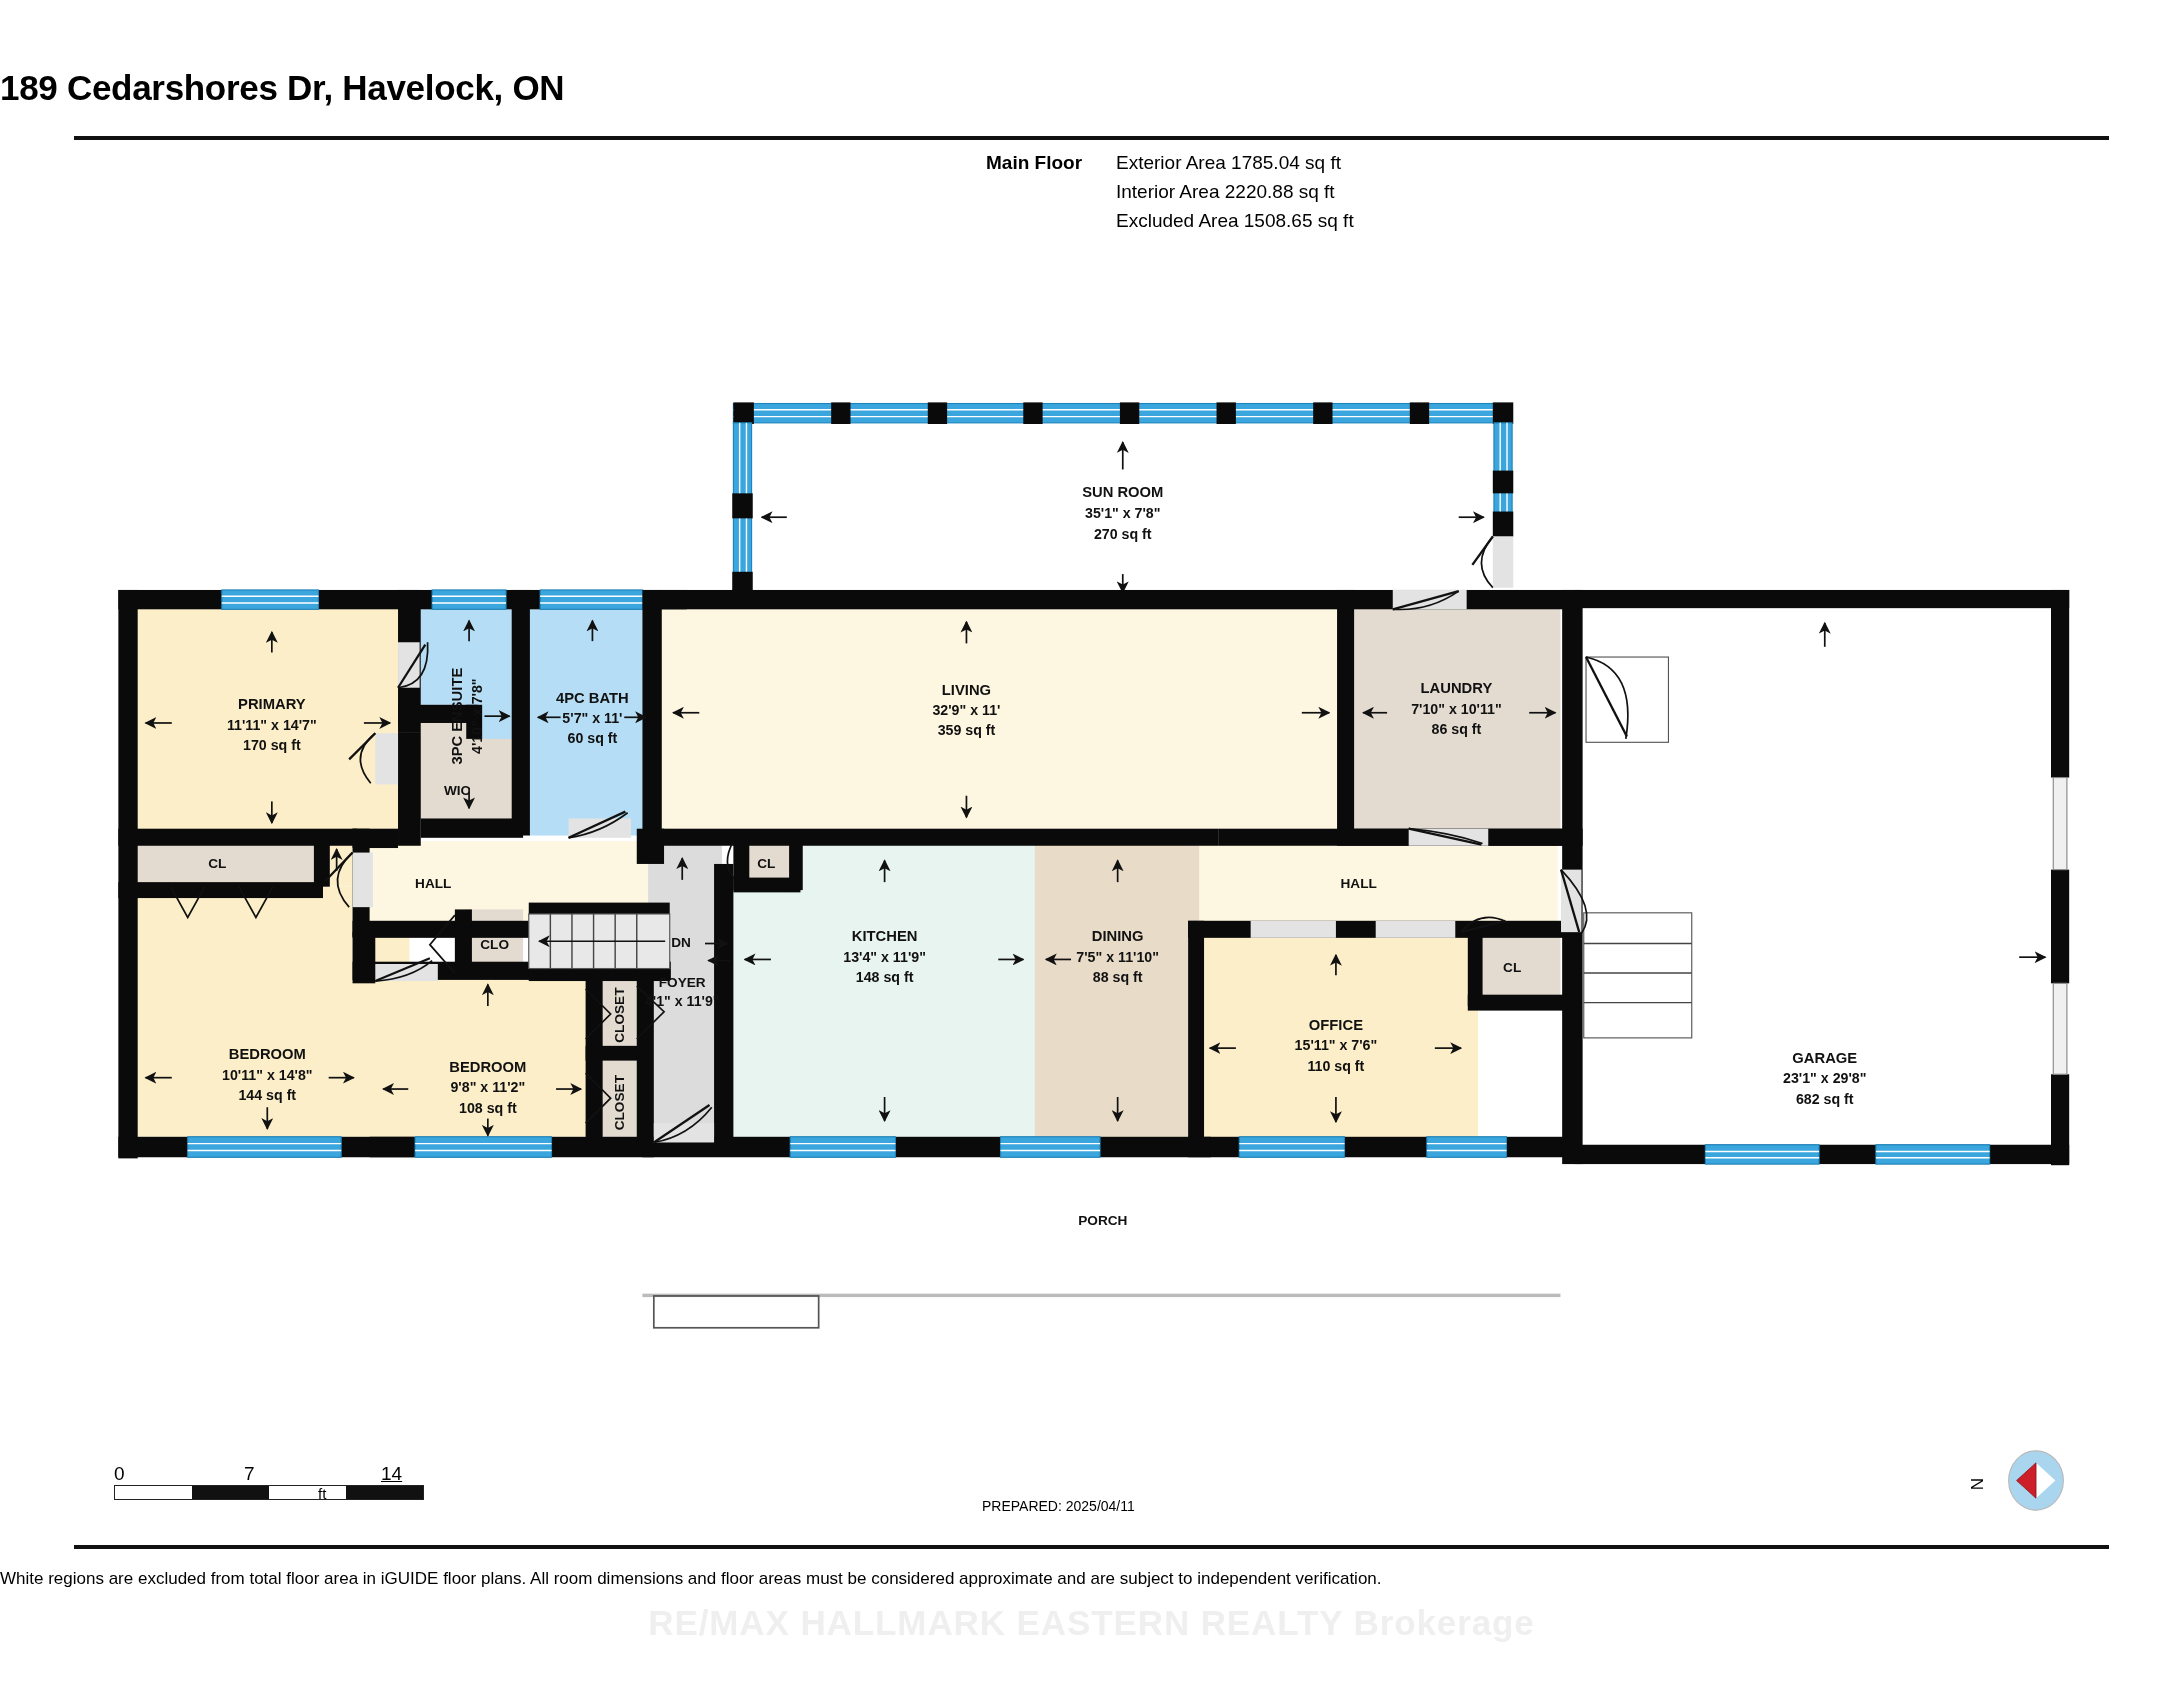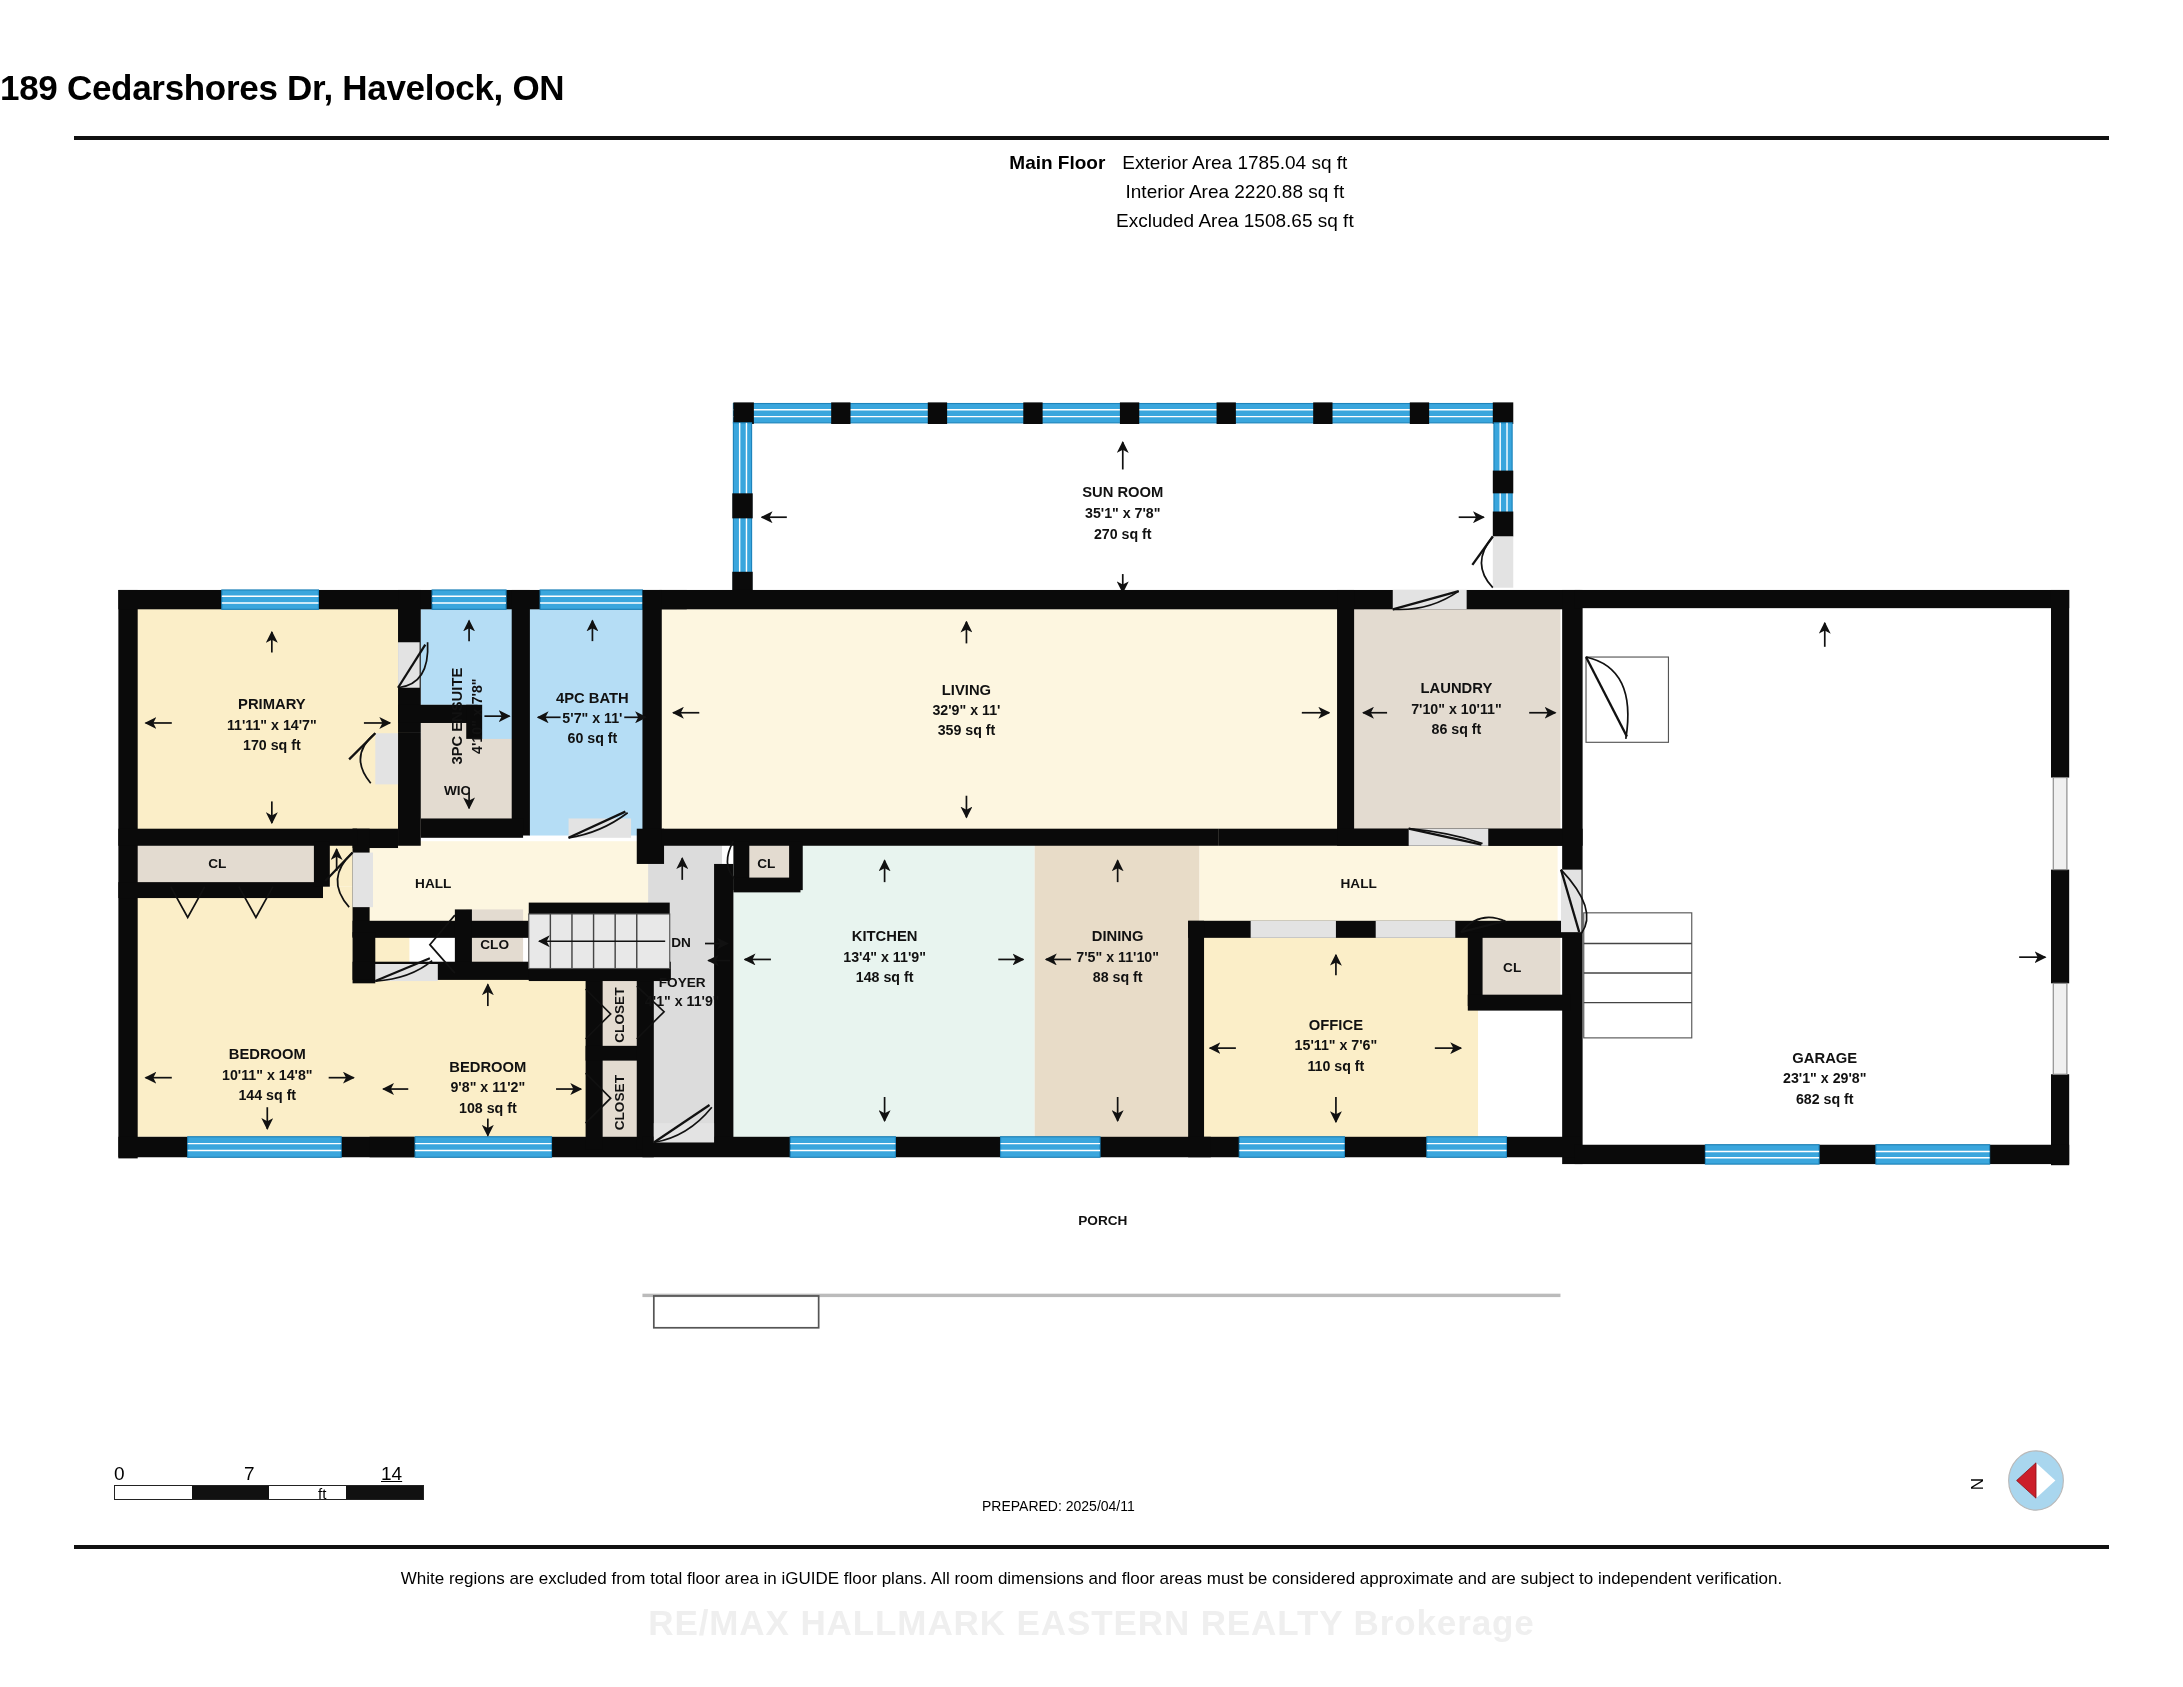--- a/index.html
+++ b/index.html
@@ -38,21 +38,21 @@
     height: 4px;
     background: #111;
   }
   .summary {
     position: absolute;
     top: 149px;
     left: 986px;
     font-size: 19px;
     line-height: 1.52;
   }
-  .summary .row { display: block; white-space: nowrap; text-align: center; }
+  .summary .row { display: block; white-space: nowrap; }
   .summary .lbl {
     font-weight: bold;
     display: inline-block;
     width: 130px;
   }
 
   
   .scalebar-wrap {
     position: absolute;
     left: 114px;
@@ -112,21 +112,20 @@
     top: 1545px;
     width: 2035px;
     height: 4px;
     background: #111;
   }
   .disclaimer {
     position: absolute;
     left: 0;
     top: 1569px;
     width: 2183px;
-    text-align: center;
     font-size: 17px;
   }
   .watermark {
     position: absolute;
     left: 0;
     top: 1603px;
     width: 2183px;
     text-align: center;
     font-size: 35px;
     font-weight: bold;

